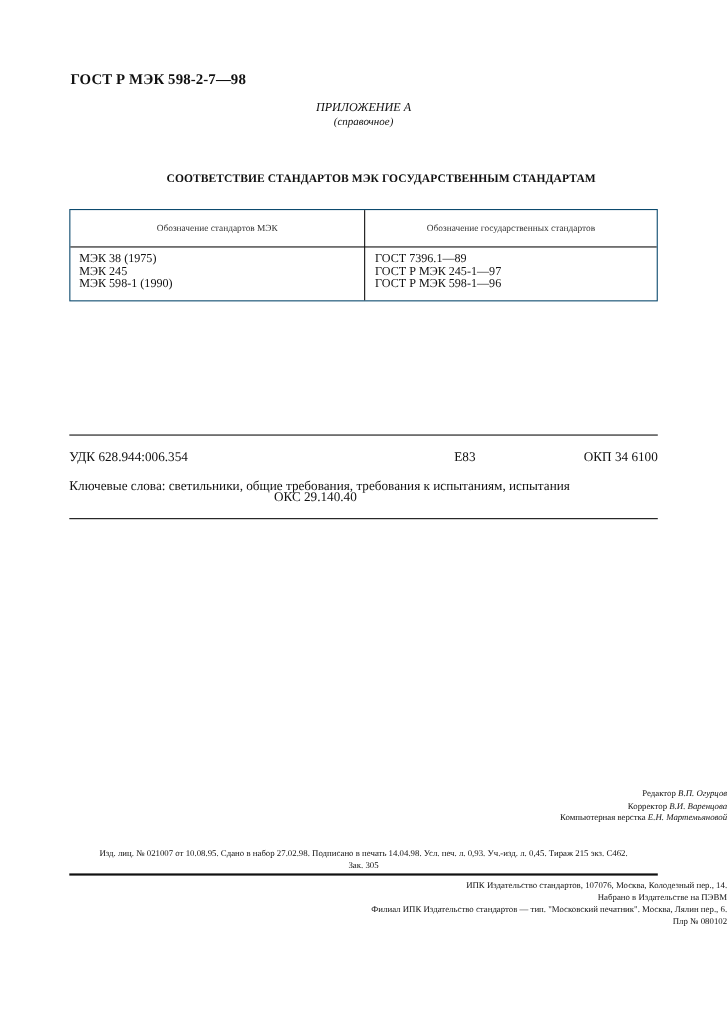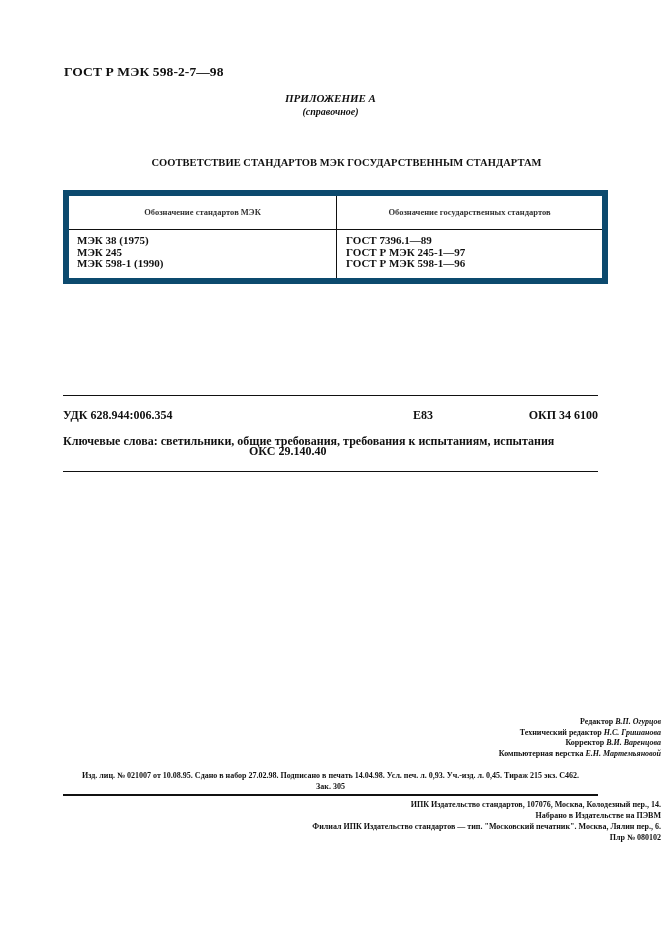--- a/index.html
+++ b/index.html
@@ -1,26 +1,26 @@
 <!DOCTYPE html>
 <html><head>
 <meta charset="utf-8">
 <style>
   html, body { margin: 0; padding: 0; background: #ffffff; }
   body {
     width: 661px; height: 936px; position: relative; overflow: hidden;
     font-family: "Liberation Serif", "DejaVu Serif", serif; color: #111;
   }
-  .abs { position: absolute; font-weight: bold; }
+  .abs { position: absolute; }
   .doc-code { left: 64px; top: 64px; font-size: 13.5px; font-weight: bold; letter-spacing: 0.1px; }
   .appendix { left: 0; width: 661px; top: 92px; text-align: center; font-style: italic; font-size: 11px; line-height: 13px; }
   .appendix .sub { font-size: 10px; }
   .section-title { left: 0; width: 661px; top: 157px; text-align: center; font-weight: bold; font-size: 10.5px; letter-spacing: 0.05px; padding-left: 16px; }
 
-  .table { left: 63px; top: 190px; width: 533px; height: 82px; border: 6px solid #0c4a6e; box-sizing: content-box; }
+  .table { left: 63px; top: 190px; width: 533px; height: 82px; border: 1px solid #0c4a6e; box-sizing: content-box; }
   .table .vdiv { position: absolute; left: 267px; top: 0; bottom: 0; width: 1px; background: #111; }
   .table .hdiv { position: absolute; left: 0; right: 0; top: 33px; height: 1px; background: #111; }
   .table .hcell { position: absolute; top: 0; height: 33px; line-height: 33px; text-align: center; font-size: 8.5px; color: #333; }
   .table .hcell.c1 { left: 0; width: 267px; }
   .table .hcell.c2 { left: 268px; width: 265px; }
   .table .bcell { position: absolute; top: 39px; font-size: 11px; line-height: 11.5px; }
   .table .bcell.c1 { left: 8px; }
   .table .bcell.c2 { left: 277px; }
   .table .bcell div { white-space: nowrap; }
 
@@ -74,21 +74,20 @@
   <span style="left:350px;">Е83</span>
   <span style="right:0;">ОКП 34 6100</span>
 </div>
 
 <div class="abs keywords">Ключевые слова: светильники, общие требования, требования к испытаниям, испытания</div>
 
 <div class="abs rule" style="top:471px;"></div>
 
 <div class="abs credits">
   <div><span class="role">Редактор</span> <span class="person">В.П. Огурцов</span></div>
-  <div><span class="role">Технический редактор</span> <span class="person">Н.С. Гришанова</span></div>
   <div><span class="role">Корректор</span> <span class="person">В.И. Варенцова</span></div>
   <div><span class="role">Компьютерная верстка</span> <span class="person">Е.Н. Мартемьяновой</span></div>
 </div>
 
 <div class="abs imprint">
   <div>Изд. лиц. № 021007 от 10.08.95. Сдано в набор 27.02.98. Подписано в печать 14.04.98. Усл. печ. л. 0,93. Уч.-изд. л. 0,45. Тираж 215 экз. С462.</div>
   <div>Зак. 305</div>
 </div>
 
 <div class="abs rule thick" style="top:794px;"></div>

